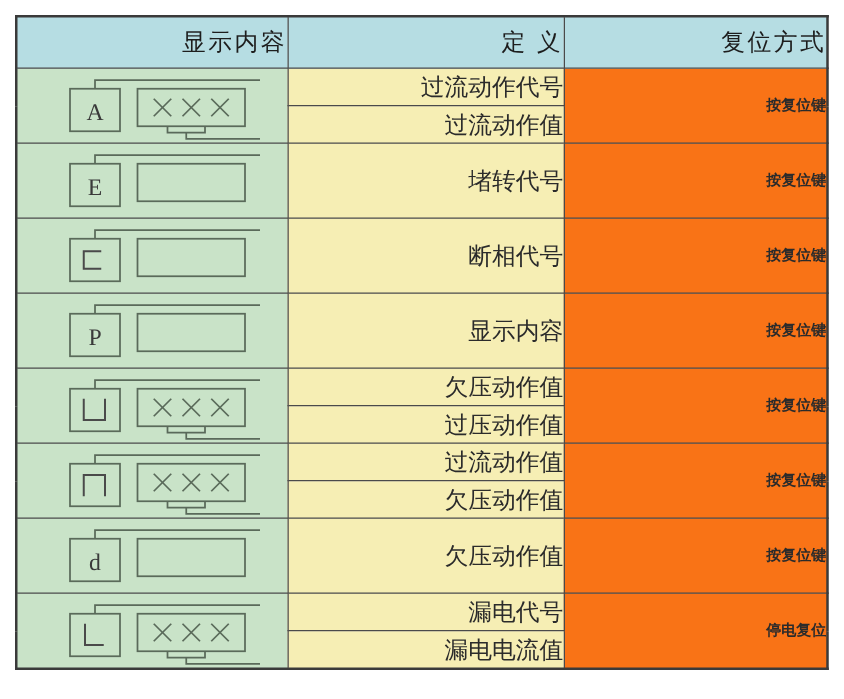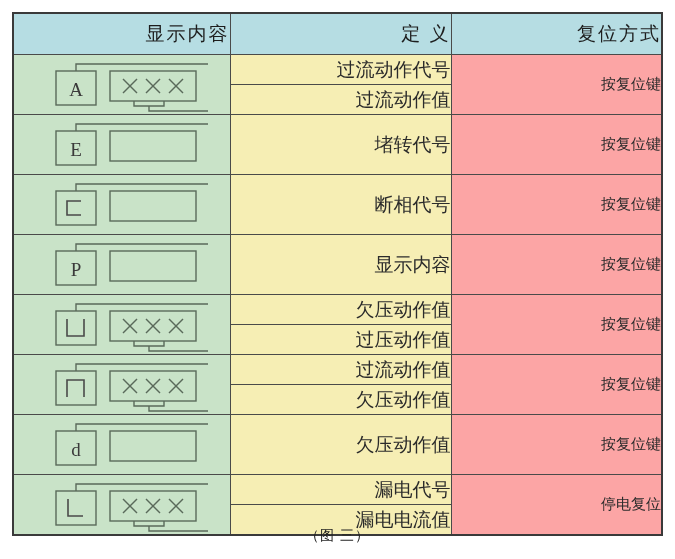--- a/index.html
+++ b/index.html
@@ -39,21 +39,21 @@
     font-size: 19px;
     color: #1d1d1d;
     letter-spacing: 2px;
     font-weight: normal;
   }
 
   
   .cell-display { background: #c9e3c8; height: 59px; }
   .cell-def     { background: #f6eeb4; color: #2b2b2b; font-size: 19px; text-align: left; padding-left: 18px; height: 59px; }
   .cell-def.half { height: 29px; }
-  .cell-reset   { background: #fca5a5; color: #2b2b2b; font-size: 15px; height: 59px; }
+  .cell-reset   { background: #f97316; color: #2b2b2b; font-size: 12px; height: 59px; font-weight: bold; }
 
   
   .glyph-wrap {
     position: relative;
     width: 160px;
     height: 50px;
     margin: 0 auto;
   }
   .glyph-wrap svg { display: block; }
 
@@ -255,15 +255,14 @@
           </td>
           <td class="cell-def half">漏电代号</td>
           <td class="cell-reset" rowspan="2">停电复位</td>
         </tr>
         <tr>
           <td class="cell-def half">漏电电流值</td>
         </tr>
       </tbody>
   </table>
 
-  <div class="caption">（图 三）</div>
 
 </div>
 
 </body></html>

